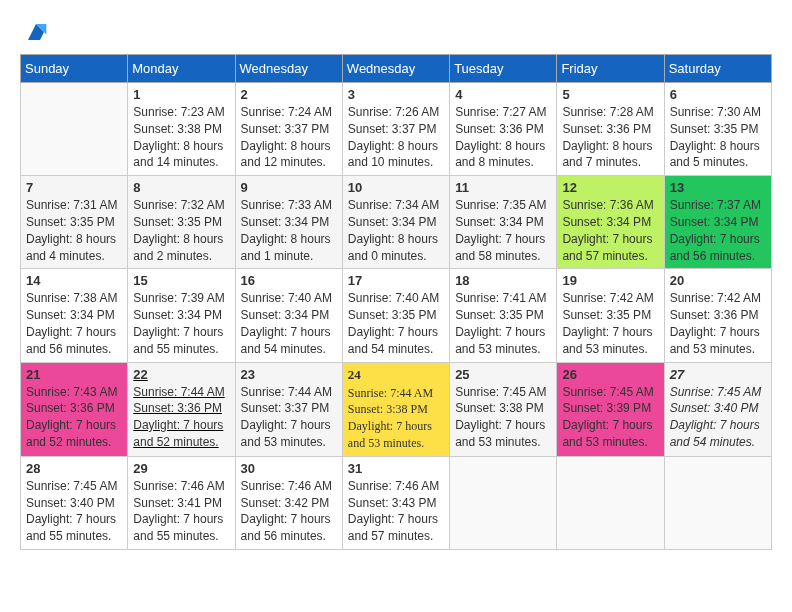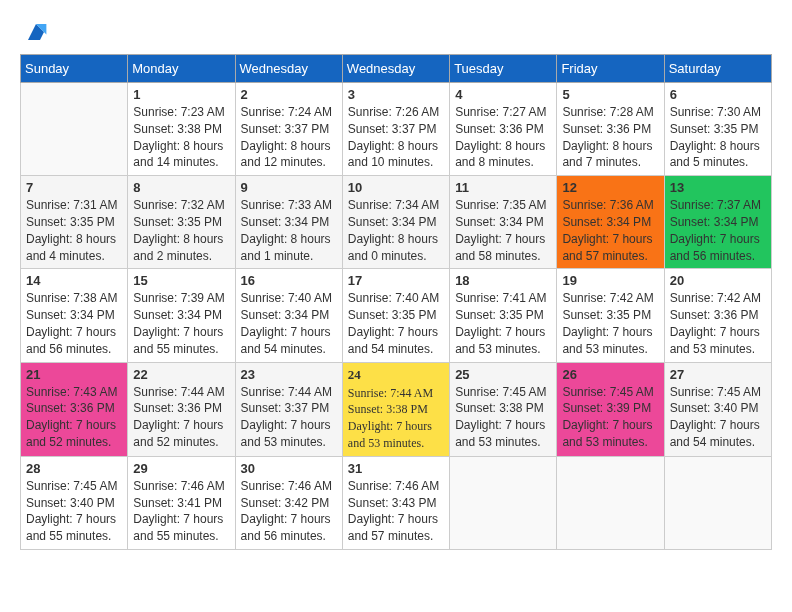--- a/index.html
+++ b/index.html
@@ -157,21 +157,21 @@
           <div class="day-info">Sunrise: 7:33 AM<br>Sunset: 3:34 PM<br>Daylight: 8 hours and 1 minute.</div>
         </td>
         <td style="background: rgb(245, 245, 245); margin-top: 40px;">
           <div class="day-number">10</div>
           <div class="day-info">Sunrise: 7:34 AM<br>Sunset: 3:34 PM<br>Daylight: 8 hours and 0 minutes.</div>
         </td>
         <td style="background: rgb(245, 245, 245); margin-left: 16px;">
           <div class="day-number">11</div>
           <div class="day-info">Sunrise: 7:35 AM<br>Sunset: 3:34 PM<br>Daylight: 7 hours and 58 minutes.</div>
         </td>
-        <td style="background: #f97316;">
+        <td style="background: #bef264;">
           <div class="day-number">12</div>
           <div class="day-info">Sunrise: 7:36 AM<br>Sunset: 3:34 PM<br>Daylight: 7 hours and 57 minutes.</div>
         </td>
         <td style="background: #22c55e;">
           <div class="day-number">13</div>
           <div class="day-info">Sunrise: 7:37 AM<br>Sunset: 3:34 PM<br>Daylight: 7 hours and 56 minutes.</div>
         </td>
       </tr>
       <tr>
         <td>
@@ -201,41 +201,41 @@
         <td>
           <div class="day-number">20</div>
           <div class="day-info">Sunrise: 7:42 AM<br>Sunset: 3:36 PM<br>Daylight: 7 hours and 53 minutes.</div>
         </td>
       </tr>
       <tr>
         <td style="background: #ec4899;">
           <div class="day-number">21</div>
           <div class="day-info">Sunrise: 7:43 AM<br>Sunset: 3:36 PM<br>Daylight: 7 hours and 52 minutes.</div>
         </td>
-        <td style="background: rgb(245, 245, 245);">
+        <td style="background: rgb(245, 245, 245); text-decoration: underline;">
           <div class="day-number">22</div>
           <div class="day-info">Sunrise: 7:44 AM<br>Sunset: 3:36 PM<br>Daylight: 7 hours and 52 minutes.</div>
         </td>
         <td style="background: rgb(245, 245, 245);">
           <div class="day-number">23</div>
           <div class="day-info">Sunrise: 7:44 AM<br>Sunset: 3:37 PM<br>Daylight: 7 hours and 53 minutes.</div>
         </td>
         <td style="background: #fde047; font-family: Liberation Serif, serif;">
           <div class="day-number">24</div>
           <div class="day-info">Sunrise: 7:44 AM<br>Sunset: 3:38 PM<br>Daylight: 7 hours and 53 minutes.</div>
         </td>
         <td style="background: rgb(245, 245, 245);">
           <div class="day-number">25</div>
           <div class="day-info">Sunrise: 7:45 AM<br>Sunset: 3:38 PM<br>Daylight: 7 hours and 53 minutes.</div>
         </td>
         <td style="background: #ec4899;">
           <div class="day-number">26</div>
           <div class="day-info">Sunrise: 7:45 AM<br>Sunset: 3:39 PM<br>Daylight: 7 hours and 53 minutes.</div>
         </td>
-        <td style="background: rgb(245, 245, 245);">
+        <td style="background: rgb(245, 245, 245); font-style: italic;">
           <div class="day-number">27</div>
           <div class="day-info">Sunrise: 7:45 AM<br>Sunset: 3:40 PM<br>Daylight: 7 hours and 54 minutes.</div>
         </td>
       </tr>
       <tr>
         <td>
           <div class="day-number">28</div>
           <div class="day-info">Sunrise: 7:45 AM<br>Sunset: 3:40 PM<br>Daylight: 7 hours and 55 minutes.</div>
         </td>
         <td>

